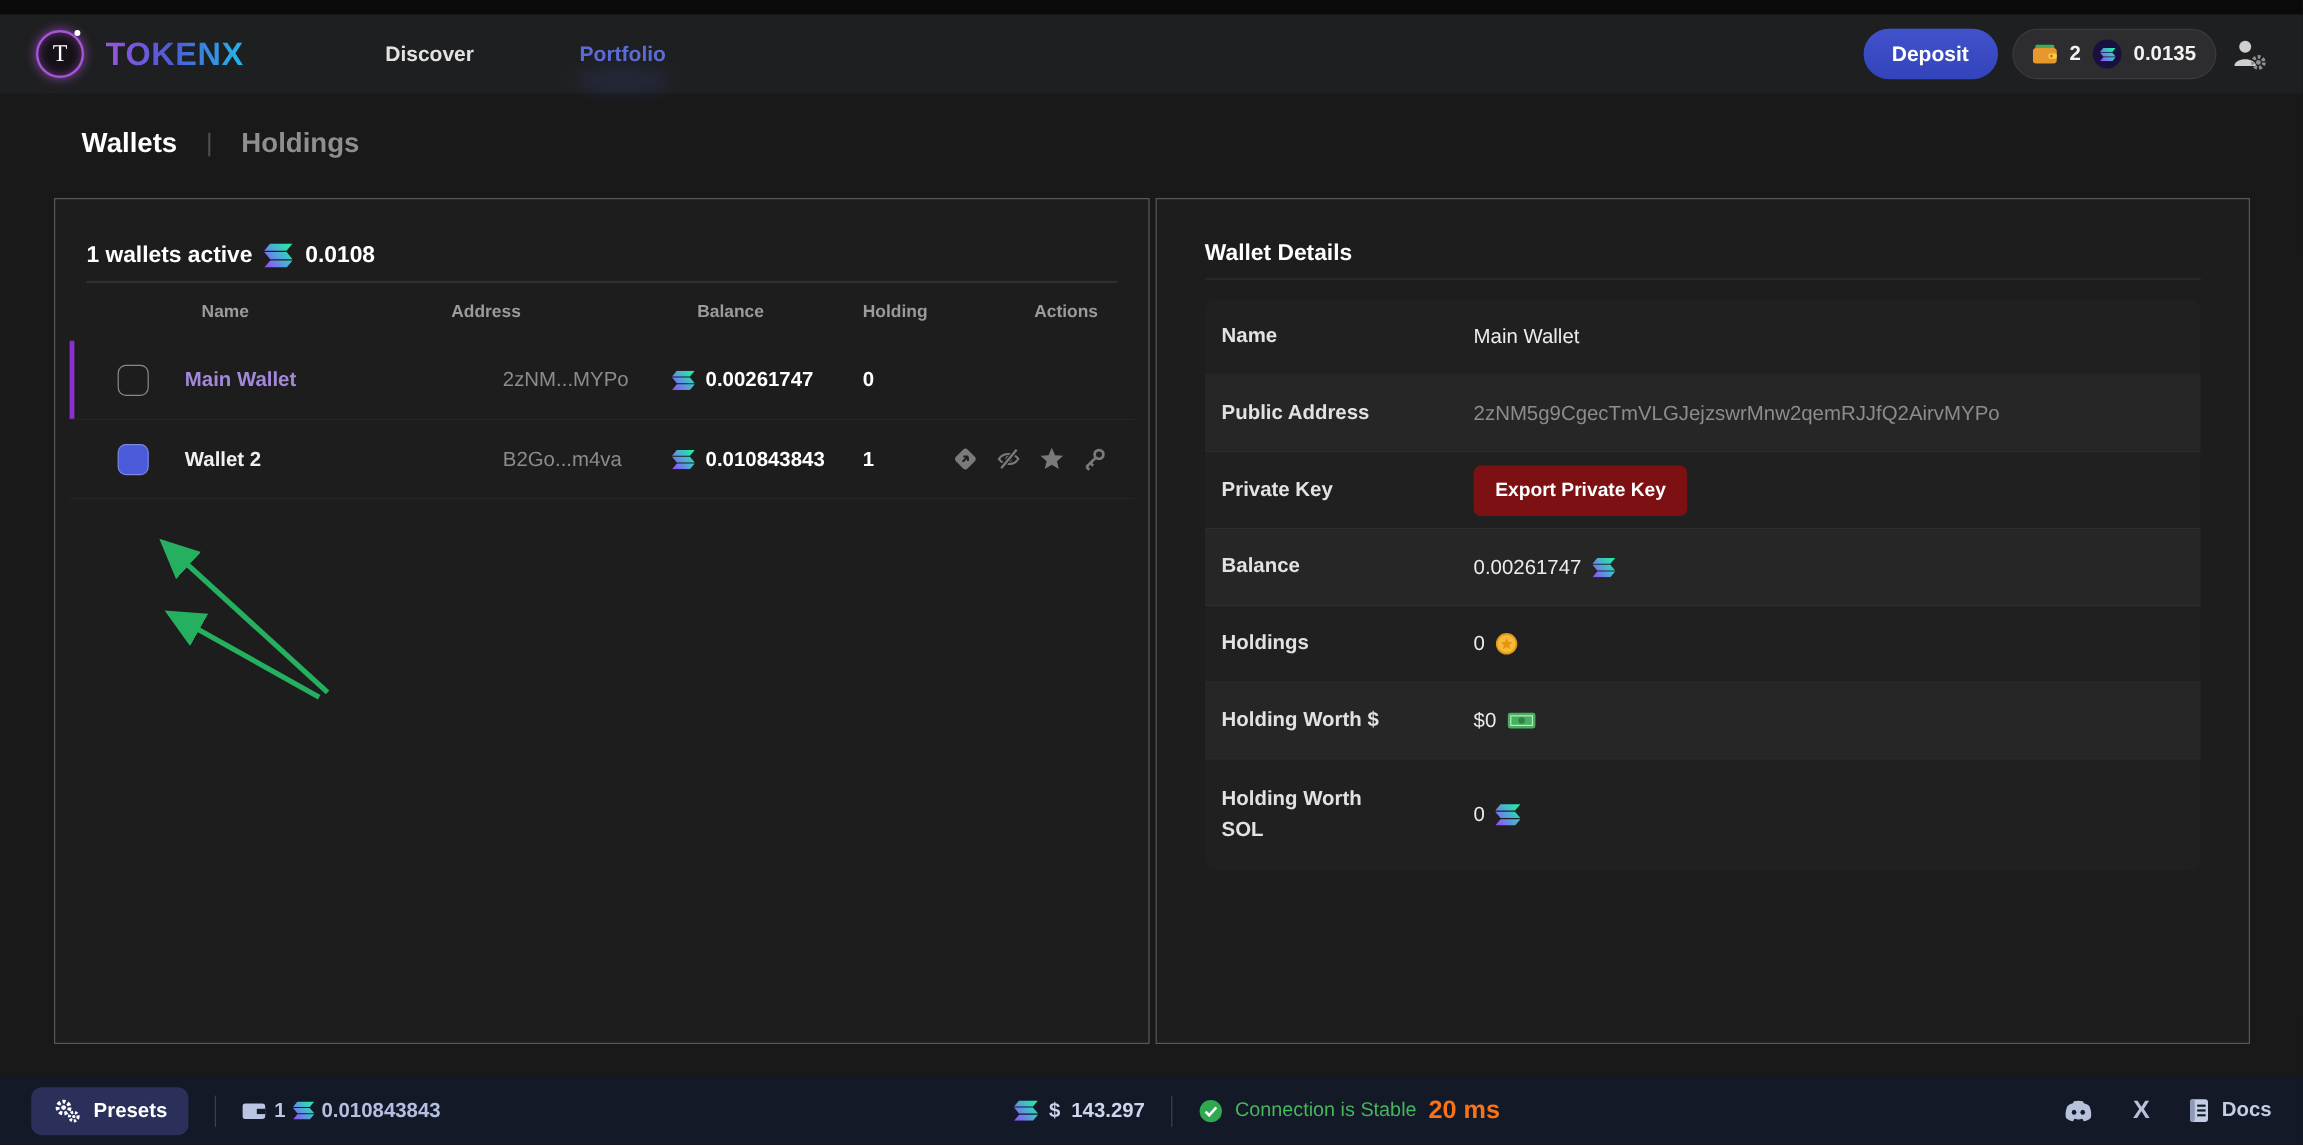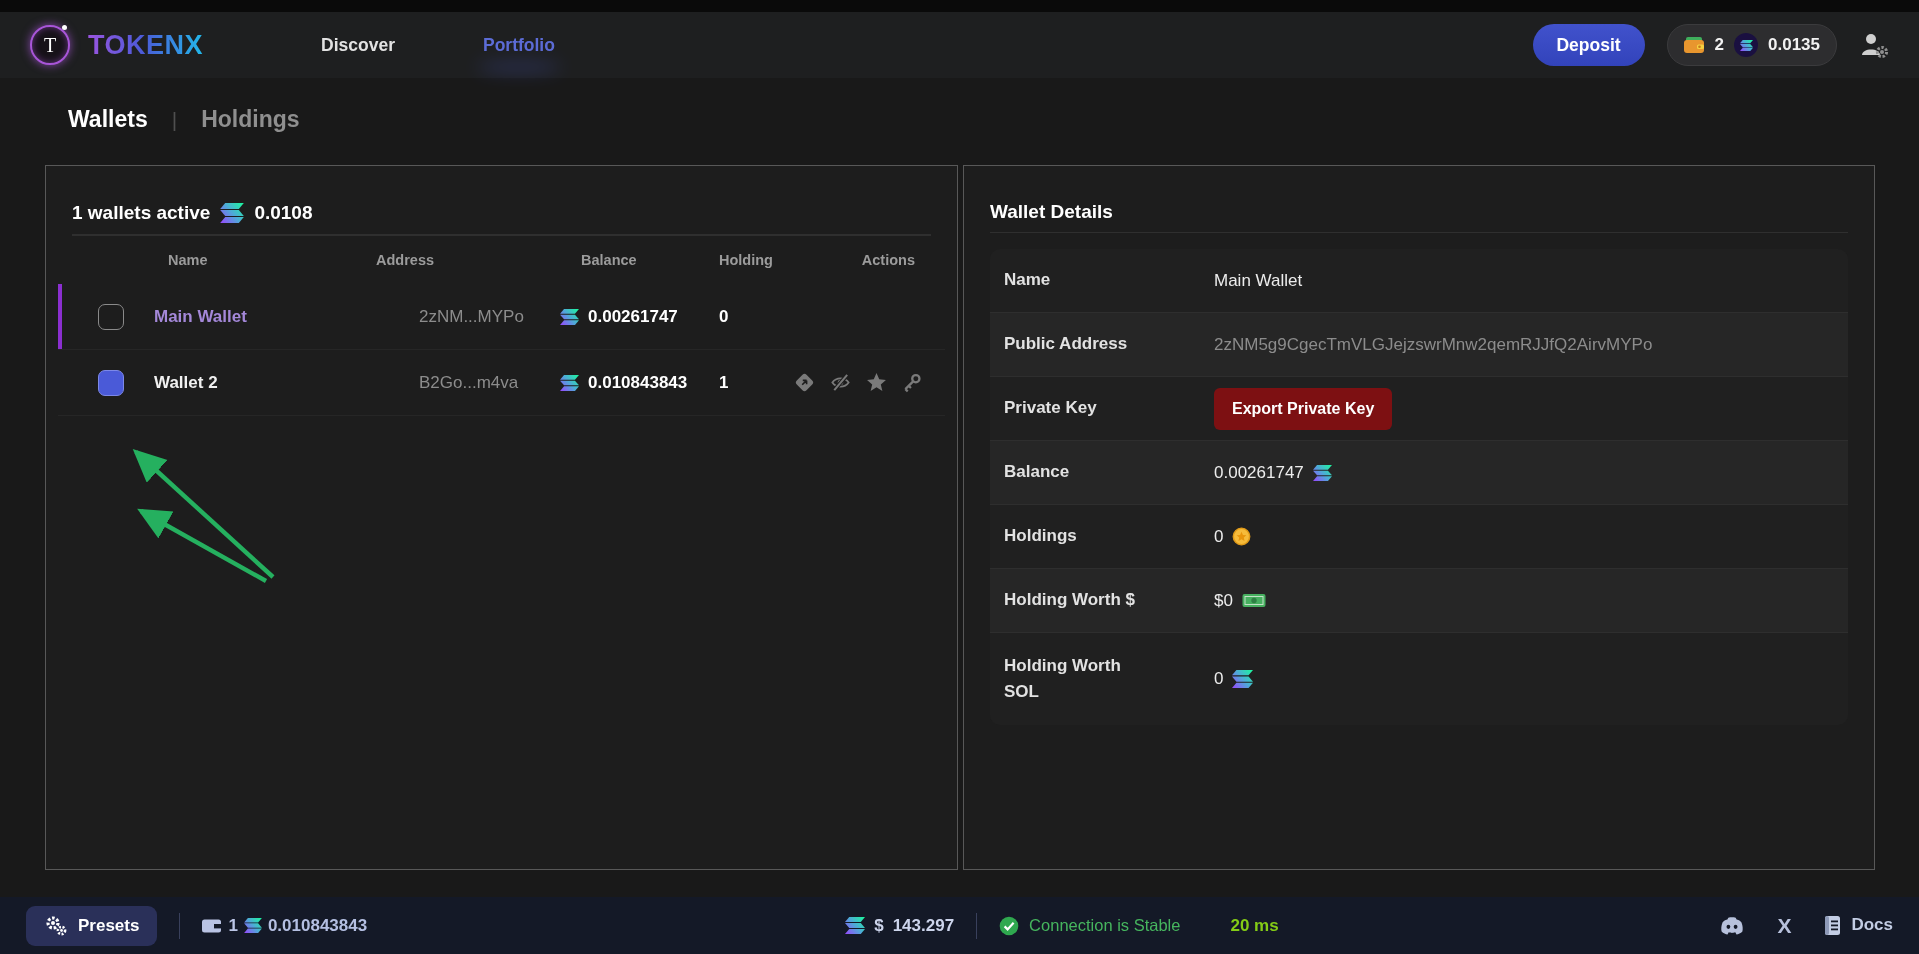--- a/index.html
+++ b/index.html
@@ -20,41 +20,41 @@
   .logo::after { content:''; position:absolute; top:-2px; right:1px; width:5px; height:5px;
                  background:#fff; border-radius:50%; }
   .brand { margin-left:18px; font-size:27px; font-weight:800; letter-spacing:.5px;
            background:linear-gradient(90deg,#9a55e0 0%, #4b5bd8 48%, #22b8ea 100%);
            -webkit-background-clip:text; background-clip:text; color:transparent; }
   .nav-link { font-size:17.5px; font-weight:600; cursor:pointer; position:relative; }
   .nav-discover { margin-left:118px; color:#e2e2e2; }
   .nav-portfolio { margin-left:88px; color:#5c6cd6; }
   .nav-portfolio::after { content:''; position:absolute; left:-6px; right:-6px; bottom:-16px; height:10px;
            background:#4656c8; opacity:.35; filter:blur(9px); border-radius:50%; }
-  .nav-right { margin-left:auto; display:flex; align-items:center; gap:22px; }
+  .nav-right { margin-left:auto; display:flex; align-items:center; gap:12px; }
   .deposit-btn { width:112px; height:42px; border-radius:21px; cursor:pointer;
            background:linear-gradient(180deg,#4152cc,#3243bb); color:#fff; font-size:17.5px; font-weight:700;
            display:flex; align-items:center; justify-content:center; }
   .balance-chip { height:42px; border-radius:21px; background:#2d2d2f; border:1px solid #3b3b3d; cursor:pointer;
            display:flex; align-items:center; gap:10px; padding:0 16px; font-size:17px; font-weight:700; color:#f2f2f2; }
   .sol-badge { width:24px; height:24px; border-radius:50%; background:#1a1040;
            display:flex; align-items:center; justify-content:center; }
   .user-btn { cursor:pointer; }
 
   
   .tabs { display:flex; align-items:center; padding:28px 0 0 68px; gap:24px; }
   .tab-wallets { font-size:23px; font-weight:700; color:#ffffff; cursor:pointer; }
   .tab-sep { font-size:21px; color:#4f4f4f; }
   .tab-holdings { font-size:23px; font-weight:600; color:#8f8f8f; cursor:pointer; }
 
   
   .panels { display:flex; gap:5px; margin:32px 44px 0 45px; }
   .panel { background:#1d1d1d; border:1px solid #585858; height:705px; }
   .panel-left  { width:913px; padding:0 26px; }
-  .panel-right { width:1020px; padding:0 26px; }
+  .panel-right { width:1020px; padding:0 40px; }
 
   .lp-title { padding-top:26px; height:68px; display:flex; align-items:center; gap:10px;
               font-size:19px; font-weight:700; color:#fff; }
   .divider { height:1px; background:#2f2f2f; }
   .controls { display:flex; align-items:center; margin:18px 0; }
   .search { width:488px; height:40px; border:1px solid #3d3d3d; border-radius:20px; background:transparent;
             color:#cfcfcf; font-size:16px; padding:0 18px; outline:none; font-family:inherit; }
   .search::placeholder { color:#6e6e6e; }
   .archive-btn { margin-left:auto; height:40px; border-radius:20px; background:#0d0d0d; cursor:pointer;
             display:flex; align-items:center; gap:9px; padding:0 20px; font-size:16px; font-weight:600; color:#f2f2f2; }
@@ -104,21 +104,21 @@
   .footer { position:absolute; left:0; bottom:0; width:100%; height:57px; background:#141927;
             display:flex; align-items:center; padding:0 26px; z-index:4; }
   .presets-btn { height:40px; padding:0 18px; background:#2a3059; border-radius:9px; cursor:pointer;
             display:flex; align-items:center; gap:10px; color:#fff; font-size:17px; font-weight:700; }
   .fdiv { width:1px; height:26px; background:#39405c; margin:0 22px; flex:0 0 auto; }
   .fwallets { display:flex; align-items:center; gap:6px; font-size:17px; font-weight:700; color:#bcc6e6; }
   .fnum { color:#b4bfe2; font-weight:600; }
   .fprice { margin-left:478px; display:flex; align-items:center; gap:9px; font-size:17px; font-weight:700; color:#cdd5ec; }
   .fstatus { display:flex; align-items:center; gap:10px; }
   .conn { color:#46b55e; font-size:16.5px; font-weight:500; }
-  .ms { color:#84cc16; font-size:17px; font-weight:700;margin-left:40px; }
+  .ms { color:#f97316; font-size:21px; font-weight:700; }
   .fright { margin-left:auto; display:flex; align-items:center; gap:32px; color:#b7c1dc; }
   .x-logo { font-size:21px; font-weight:700; cursor:pointer; }
   .docs { display:flex; gap:9px; font-size:17px; font-weight:600; color:#c3cde4; cursor:pointer; }
 </style>
 </head>
 <body>
 
 <svg width="0" height="0" style="position:absolute">
   <defs>
     <linearGradient id="solg" x1="0" y1="22" x2="26" y2="0" gradientUnits="userSpaceOnUse">

